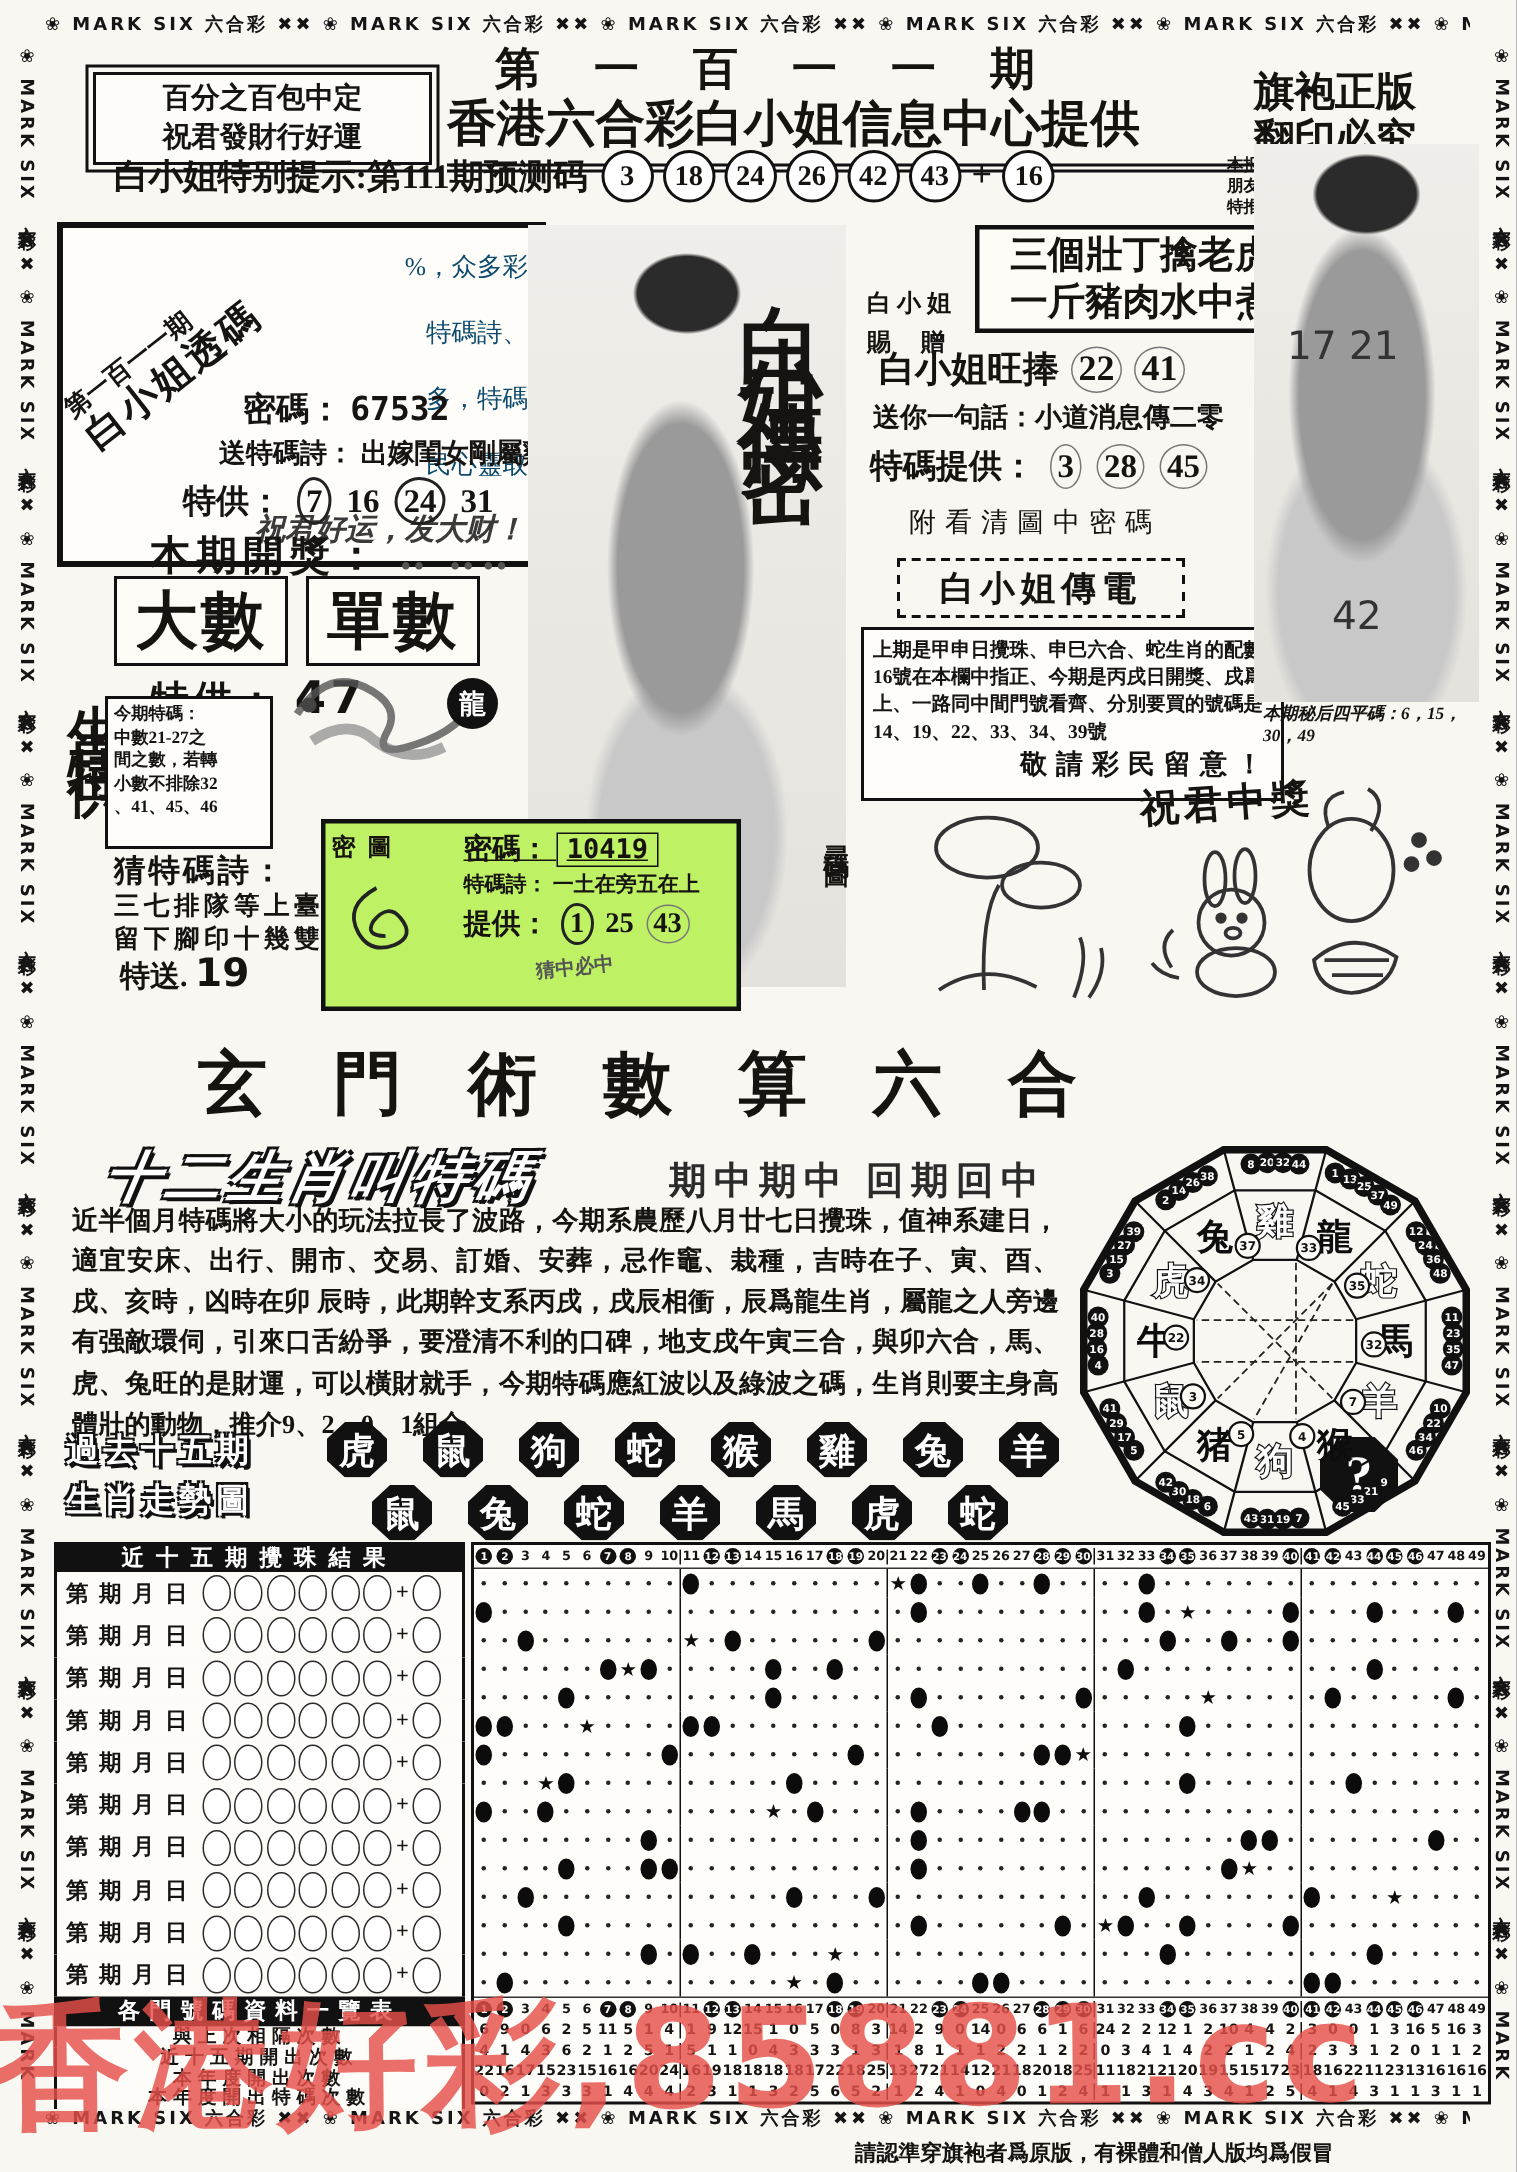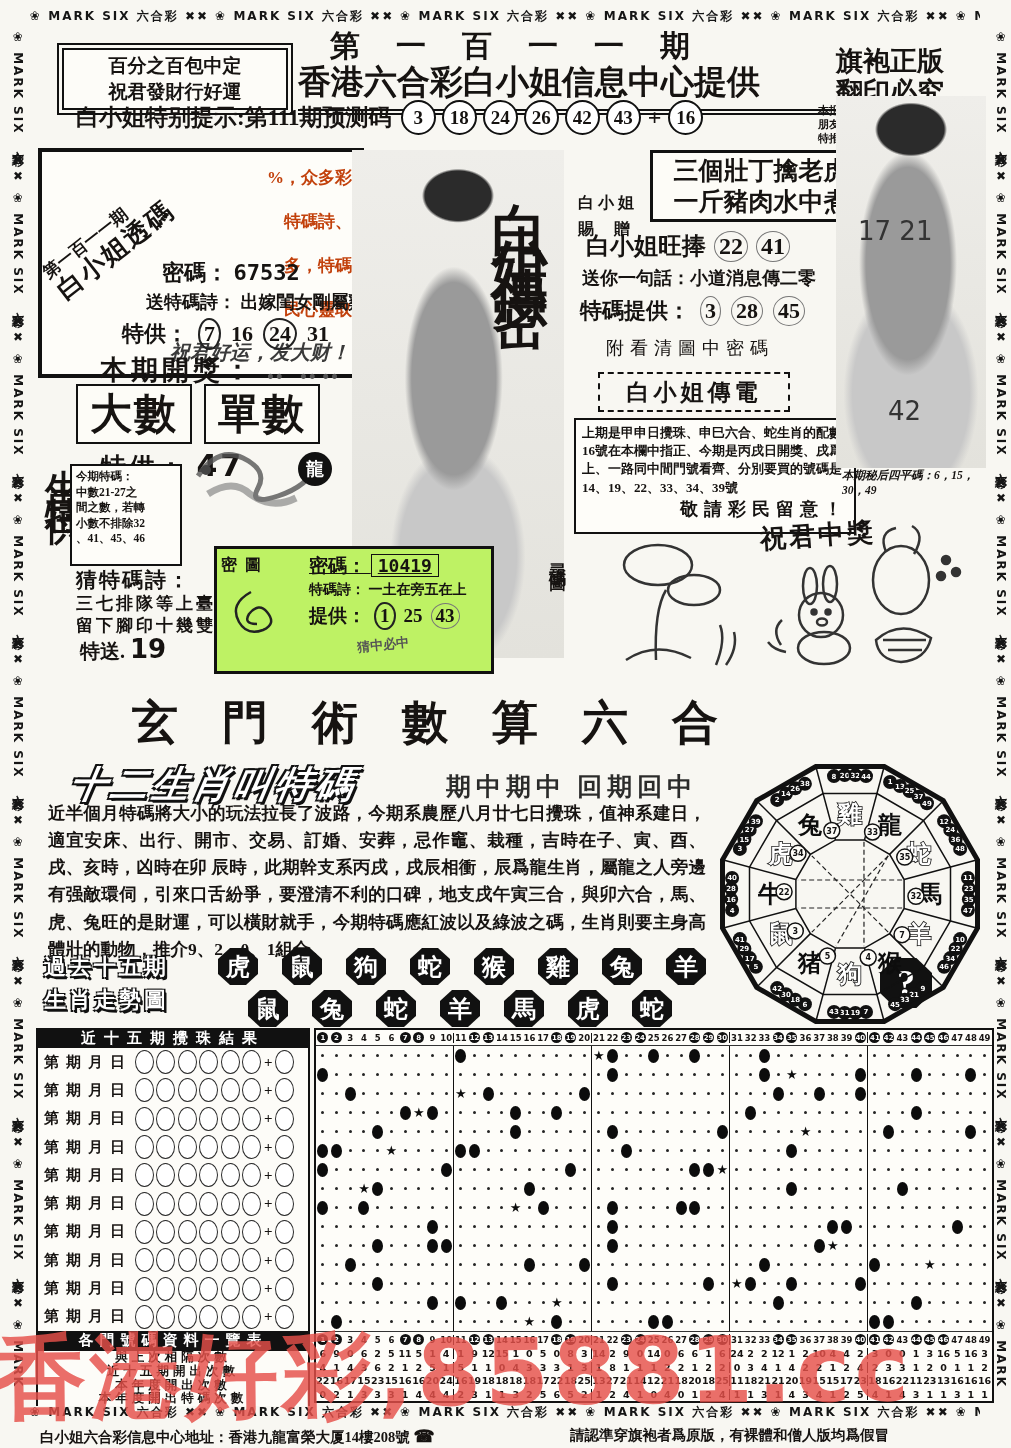--- a/index.html
+++ b/index.html
@@ -22,21 +22,21 @@
               border-bottom:6px double #111;padding-bottom:4px;}
   .right-notice{top:46px;left:836px;width:165px;font-size:27px;font-weight:900;line-height:1.15;}
   .right-small{top:104px;left:818px;width:92px;font-size:11px;font-weight:bold;line-height:1.25;}
   .pred-row{top:100px;left:36px;display:flex;align-items:center;gap:2px;margin-left:40px;}
   .pred-label{font-size:23px;font-weight:900;margin-right:4px;white-space:nowrap;}
   .cnum{display:inline-flex;width:31px;height:31px;border:2.5px solid #111;border-radius:50%;
         align-items:center;justify-content:center;font-size:19px;font-weight:bold;margin:0 3px;background:#fff;}
   .plus-sign{font-size:24px;font-weight:bold;margin:0 4px;}
   
   .faded-box{top:148px;left:38px;width:318px;height:222px;border:4px solid #111;background:#fefdf9;}
-  .faded-frag{position:absolute;right:8px;font-size:17px;font-weight:bold;color:#c2410c;}
+  .faded-frag{position:absolute;right:8px;font-size:17px;font-weight:normal;color:#0c4a6e;}
   .faded-bottom{position:absolute;right:10px;bottom:8px;font-size:20px;font-weight:bold;font-style:italic;color:#3a3a3a;}
   .diag{top:268px;left:40px;width:190px;transform:rotate(-38deg);transform-origin:left top;
         font-weight:900;line-height:1.1;}
   .diag .l1{font-size:17px;}.diag .l2{font-size:26px;letter-spacing:2px;}
   .micode-line{top:258px;left:162px;font-size:22px;font-weight:bold;}
   .poem-line{top:290px;left:146px;font-size:18px;font-weight:bold;}
   .tegong-line{top:318px;left:122px;font-size:22px;font-weight:bold;display:flex;align-items:center;gap:10px;}
   .hand-circle{border:2.5px solid #222;border-radius:48% 52% 50% 50%/52% 48% 52% 48%;padding:1px 4px;}
   .soft-circle{border:1.5px solid #777;border-radius:50%;padding:1px 4px;}
   .benqi-line{top:352px;left:100px;font-size:27px;font-weight:900;letter-spacing:4px;}
@@ -3406,20 +3406,16 @@
         <span class="sv-cell">4</span>
         <span class="sv-cell">3</span>
         <span class="sv-cell">1</span>
         <span class="sv-cell">1</span>
         <span class="sv-cell">3</span>
         <span class="sv-cell">1</span>
         <span class="sv-cell">1</span>
       </div>
     </div>
 
-  <div class="abs address">
-    <span>白小姐六合彩信息中心地址：香港九龍富榮大厦14樓208號</span>
-    <span style="font-size:17px;">☎</span>
-  </div>
   <div class="abs warning">請認準穿旗袍者爲原版，有裸體和僧人版均爲假冒</div>
   <div class="abs watermark" style="color: rgb(230, 80, 74); opacity: 0.82; transform: rotate(-0.6deg);">香港好彩,85881.cc</div>
 
 </div>
 
 </body></html>

